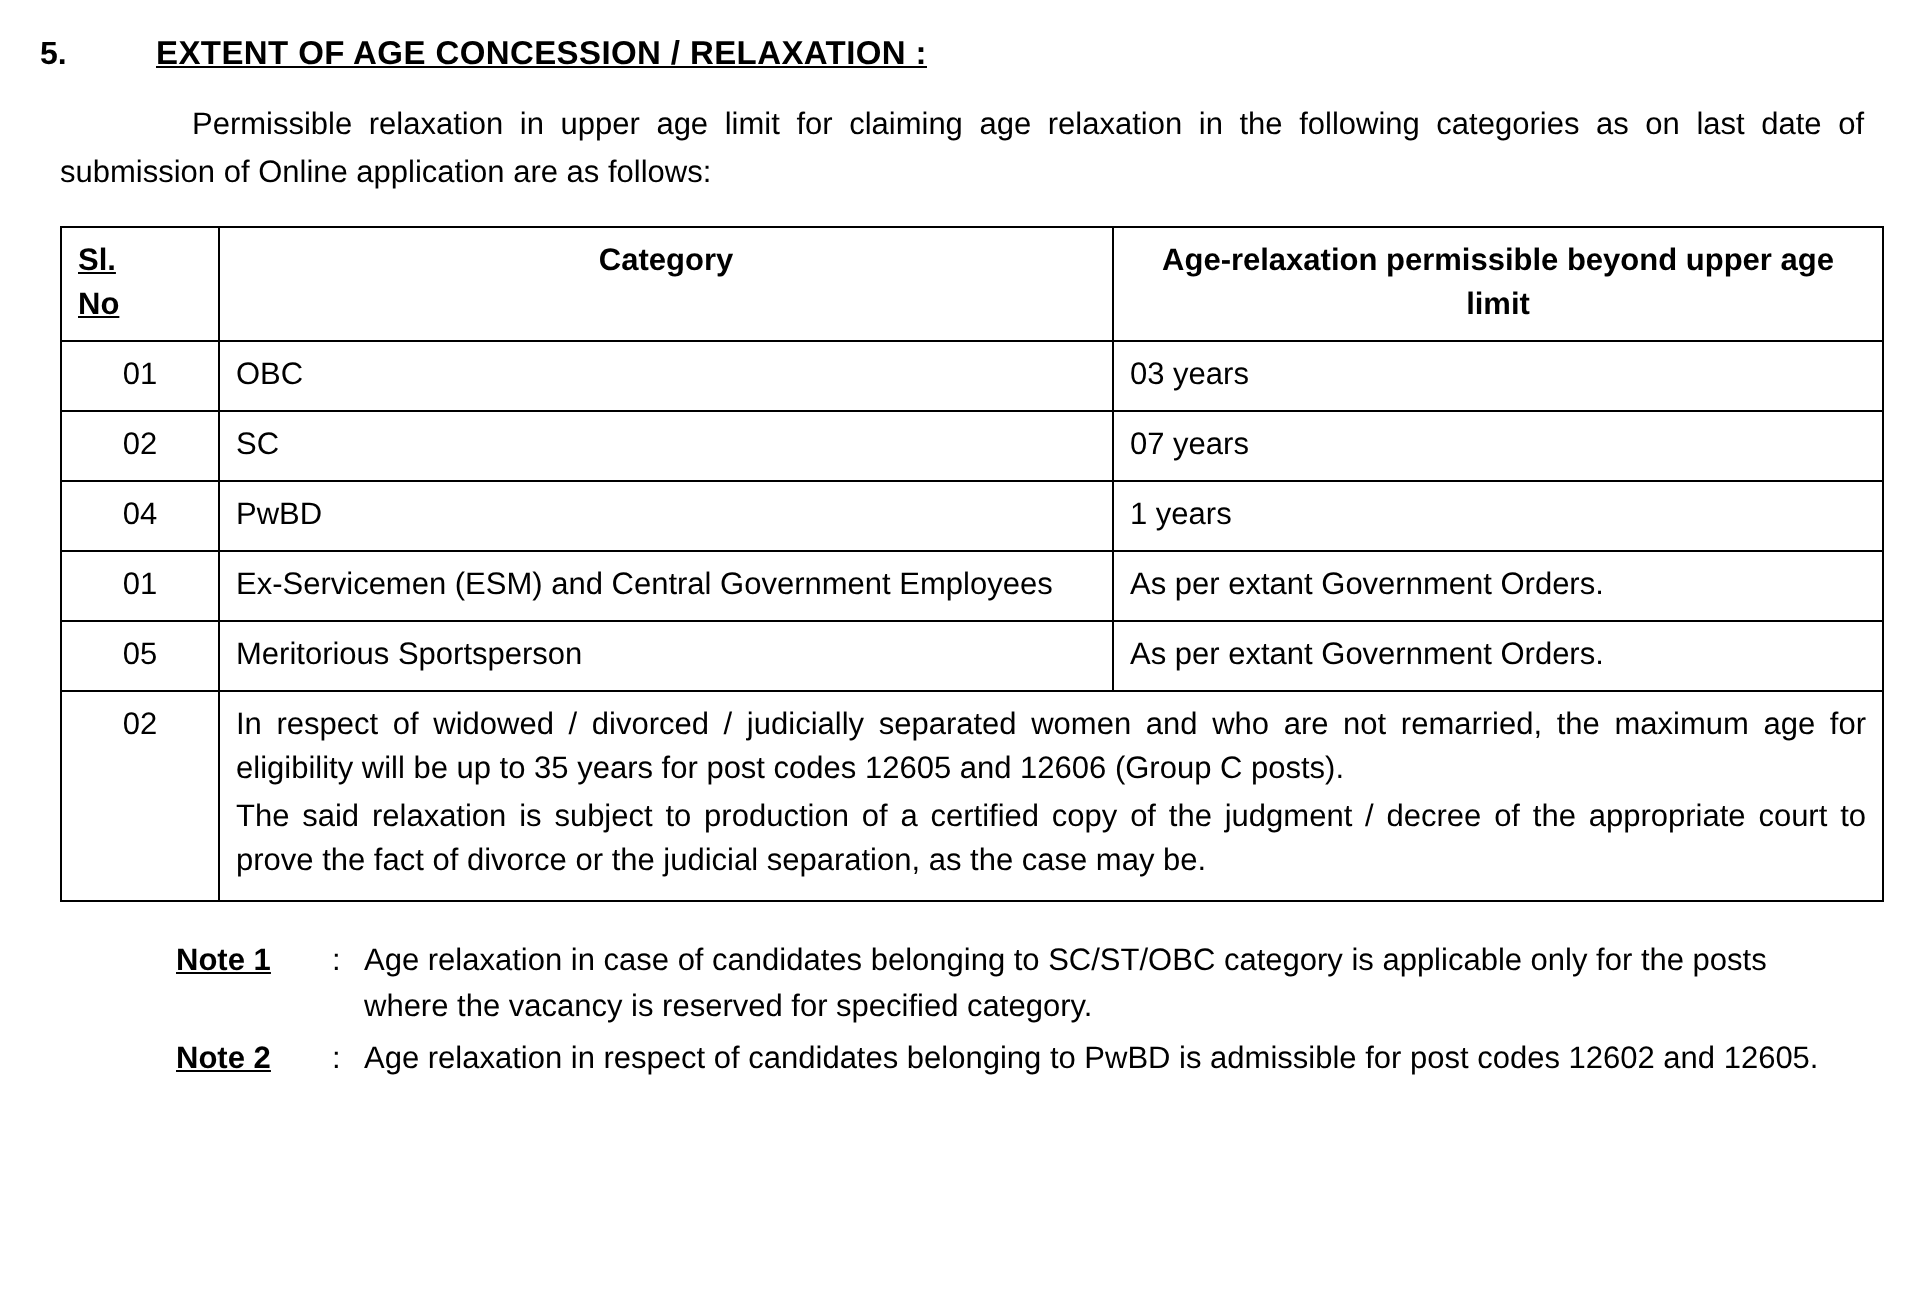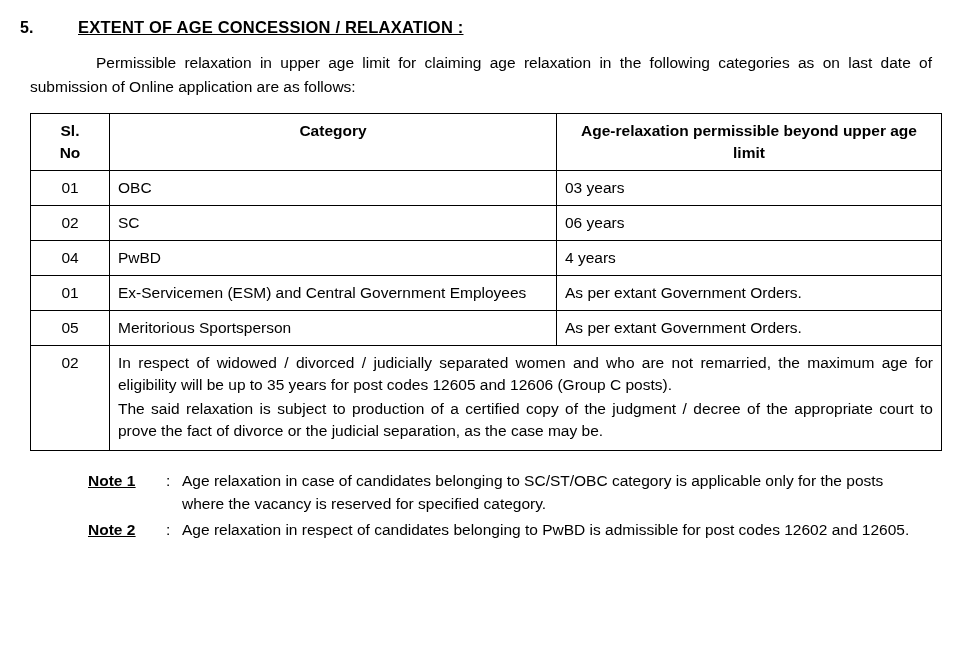--- a/index.html
+++ b/index.html
@@ -63,21 +63,21 @@
     margin: 14px 0 0 10px;
     table-layout: fixed;
   }
   table.agetable td, table.agetable th {
     border: 1.3px solid #000000;
     vertical-align: top;
     padding: 6px 8px 6px 8px;
     font-size: 15.5px;
     line-height: 1.42;
   }
-  th.c-sl { width: 62px; text-align: center; font-weight: bold; }
+  th.c-sl { width: 62px; text-align: left; font-weight: bold; text-decoration: underline; }
   th.c-cat { width: 430px; text-align: center; font-weight: bold; }
   th.c-age { text-align: center; font-weight: bold; }
   td.c-sl {
     text-align: center;
     vertical-align: middle;
     padding-top: 8px;
   }
   td.c-cat { vertical-align: middle; }
   td.c-age { vertical-align: middle; }
   .row-06 td {
@@ -149,26 +149,26 @@
     </thead>
     <tbody>
       <tr>
         <td class="c-sl">01</td>
         <td class="c-cat">OBC</td>
         <td class="c-age">03 years</td>
       </tr>
       <tr>
         <td class="c-sl">02</td>
         <td class="c-cat">SC</td>
-        <td class="c-age">06 years</td>
+        <td class="c-age">07 years</td>
       </tr>
       <tr>
         <td class="c-sl">04</td>
         <td class="c-cat">PwBD</td>
-        <td class="c-age">4 years</td>
+        <td class="c-age">1 years</td>
       </tr>
       <tr>
         <td class="c-sl">01</td>
         <td class="c-cat" style="text-align: justify;">Ex-Servicemen (ESM) and Central Government Employees</td>
         <td class="c-age">As per extant Government Orders.</td>
       </tr>
       <tr>
         <td class="c-sl">05</td>
         <td class="c-cat">Meritorious Sportsperson</td>
         <td class="c-age">As per extant Government Orders.</td>

